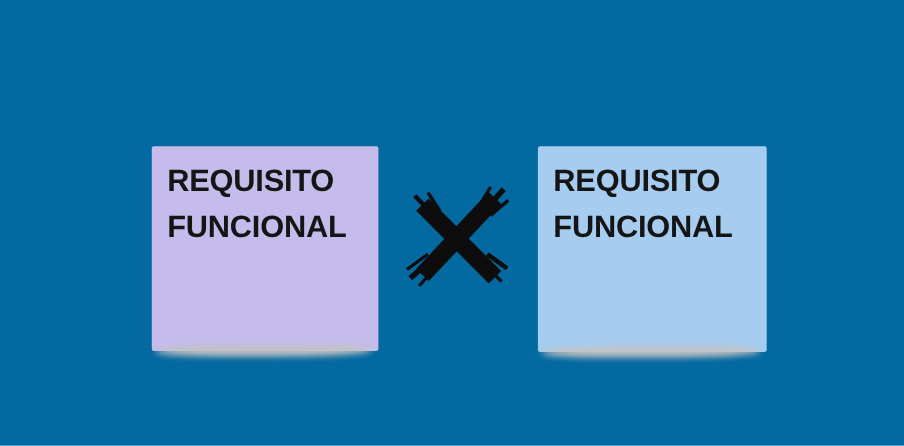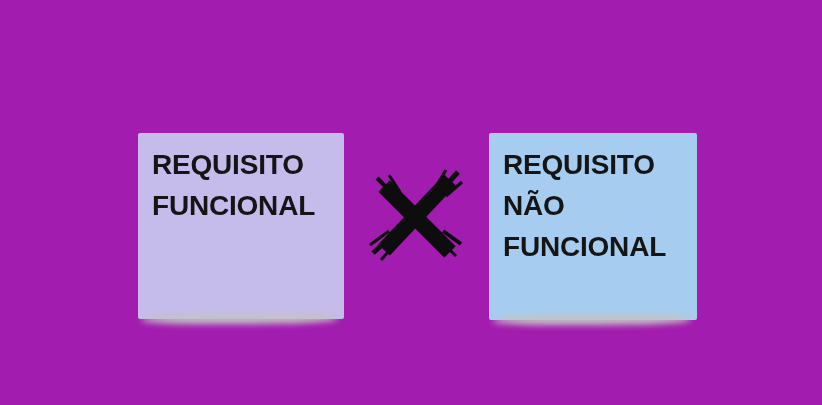--- a/index.html
+++ b/index.html
@@ -65,21 +65,21 @@
   }
   .xmark svg {
     width: 100%;
     height: 100%;
     display: block;
   }
 </style>
 </head>
 <body>
 
-<div class="stage" style="background-color: #a21caf;">
+<div class="stage" style="background-color: #0369a1;">
 
   <div class="card card--left" style="background-color: rgb(197, 188, 236);">
     <div class="card__text" style="color: rgb(21, 21, 21);">
       <div class="card__line">REQUISITO</div>
       <div class="card__line">FUNCIONAL</div>
     </div>
   </div>
 
   <div class="xmark">
     <svg viewBox="0 0 100 100" aria-hidden="true">
@@ -98,18 +98,17 @@
         <line x1="3" y1="80" x2="22" y2="66" stroke-width="3"></line>
         <line x1="94" y1="79" x2="76" y2="66" stroke-width="4"></line>
         <line x1="89" y1="91" x2="72" y2="74" stroke-width="3"></line>
       </g>
     </svg>
   </div>
 
   <div class="card card--right" style="background-color: rgb(166, 205, 240);">
     <div class="card__text" style="color: rgb(21, 21, 21);">
       <div class="card__line">REQUISITO</div>
-      <div class="card__line">NÃO</div>
       <div class="card__line">FUNCIONAL</div>
     </div>
   </div>
 
 </div>
 
 </body></html>

